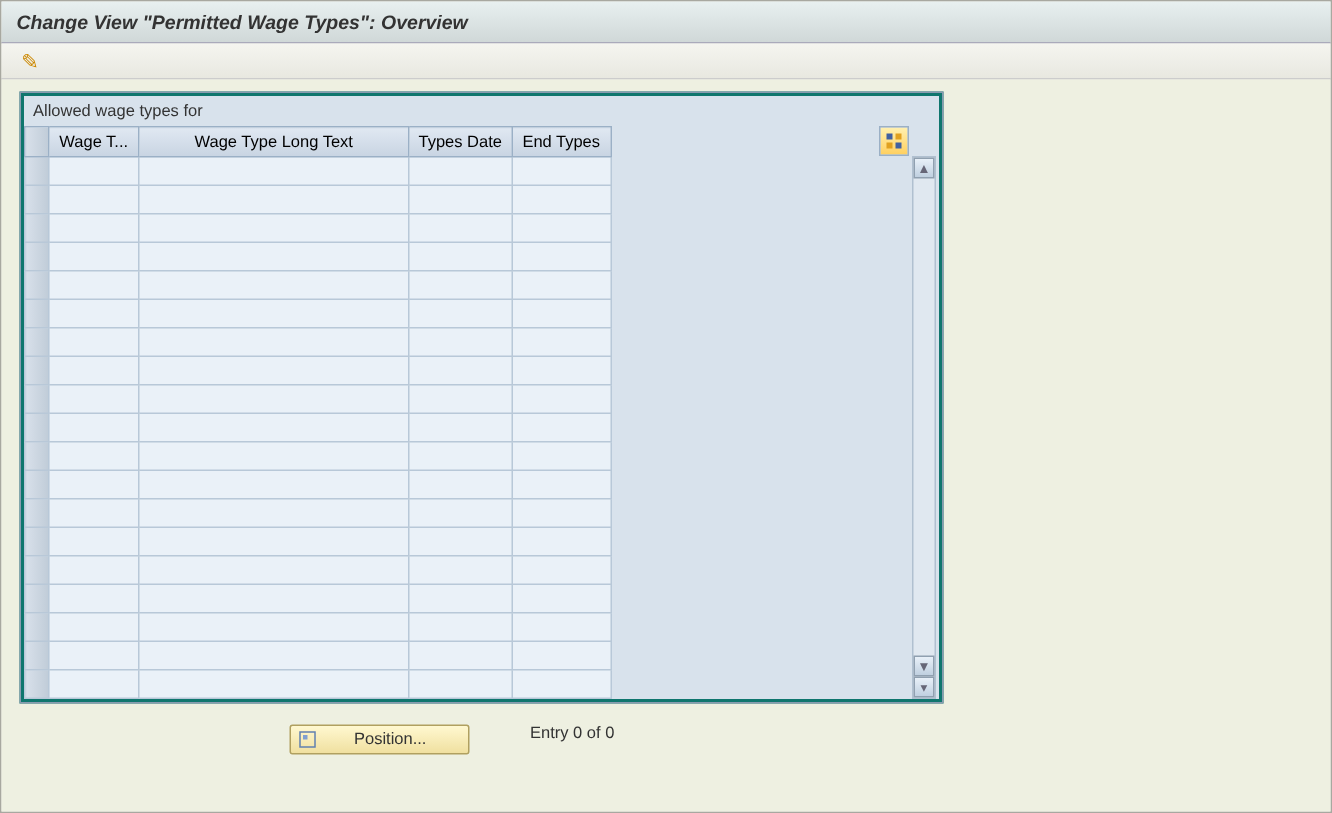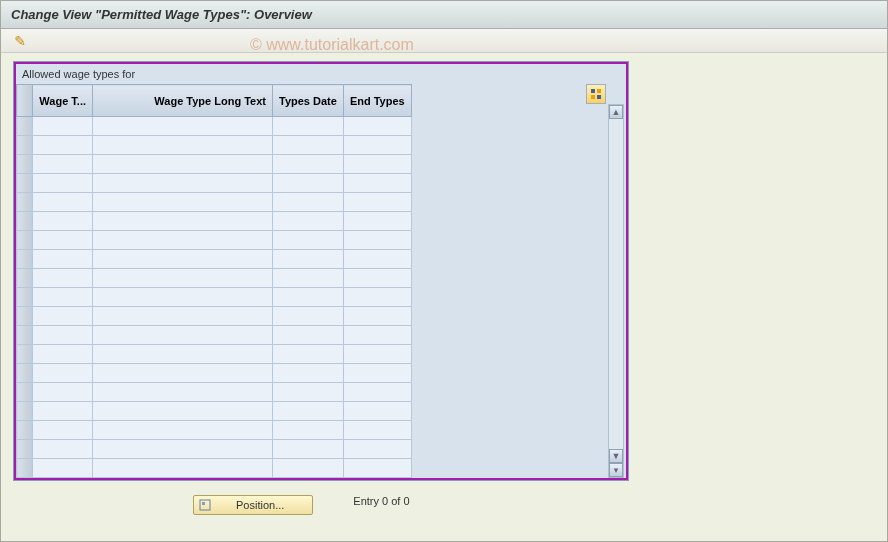--- a/index.html
+++ b/index.html
@@ -52,44 +52,44 @@
       pointer-events: none;
       z-index: 100;
     }
     .content-area {
       padding: 8px 12px;
       background: #eef0e1;
       height: calc(100% - 52px);
     }
     .panel {
       border: 1px solid #8a9bb0;
-      background: #a21caf;
+      background: #0f766e;
       padding: 2px;
       width: 616px;
     }
     .panel-title {
       padding: 4px 6px;
       color: #333;
       background: #d8e2ec;
     }
     .table-wrap {
       display: flex;
       background: #d8e2ec;
     }
     .table-main {
       border-collapse: collapse;
       background: #e8f0f7;
     }
     .table-main th {
       background: linear-gradient(#e0e8f2, #c8d4e2);
       border: 1px solid #9bb0c6;
       padding: 3px 6px;
-      font-weight: bold;
-      text-align: right;
-      height: 32px;
+      font-weight: normal;
+      text-align: center;
+      height: 20px;
       white-space: nowrap;
       overflow: hidden;
     }
     .table-main td {
       border: 1px solid #b8c8d8;
       height: 19px;
       background: #eaf1f8;
     }
     .row-selector {
       width: 16px;
@@ -176,21 +176,20 @@
 
 <div class="outer-border">
   <div class="title-bar">Change View "Permitted Wage Types": Overview</div>
 
   <div class="toolbar">
     <div class="toolbar-btn">
       <span class="pencil-icon"></span>
     </div>
   </div>
 
-  <div class="watermark">© www.tutorialkart.com</div>
 
   <div class="content-area">
     <div class="panel">
       <div class="panel-title">Allowed wage types for</div>
       <div class="table-wrap">
         <table class="table-main">
           <thead>
             <tr>
               <th class="row-selector"></th>
               <th class="col-wagetype">Wage T...</th>

